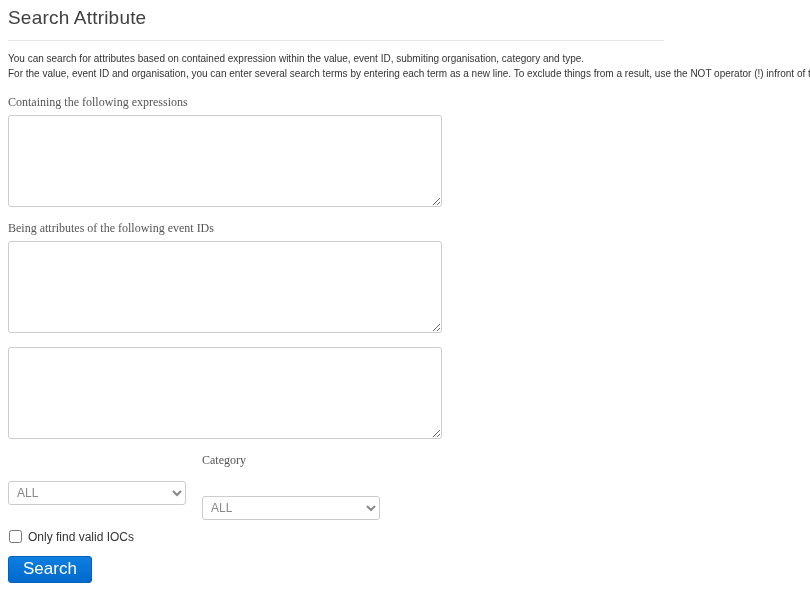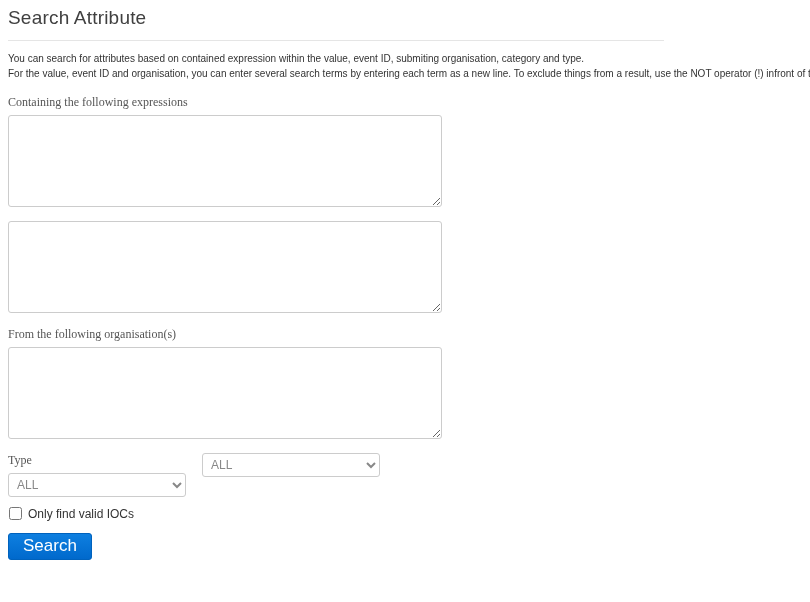--- a/index.html
+++ b/index.html
@@ -86,20 +86,21 @@
     height: 24px;
     box-sizing: border-box;
     border: 1px solid #cccccc;
     border-radius: 3px;
     background: #ffffff;
     font-family: "Liberation Sans", sans-serif;
     font-size: 12px;
     color: #888888;
     padding: 2px 4px;
     outline: none;
+    margin-top: 28px;
   }
   .checkbox-row {
     display: flex;
     margin: 8px 0 12px 0;
   }
   .checkbox-row input[type="checkbox"] {
     margin: 0 6px 0 1px;
     width: 13px;
     height: 13px;
   }
@@ -131,33 +132,33 @@
   <hr class="title-rule">
 
   <div class="intro">
     <div>You can search for attributes based on contained expression within the value, event ID, submiting organisation, category and type.</div>
     <div>For the value, event ID and organisation, you can enter several search terms by entering each term as a new line. To exclude things from a result, use the NOT operator (!) infront of the term.</div>
   </div>
 
   <div class="field-label">Containing the following expressions</div>
   <textarea class="box" placeholder="" style=""></textarea>
 
+  <div class="field-label">Being attributes of the following event IDs</div>
   <textarea class="box" placeholder="" style=""></textarea>
 
-  <div class="field-label">From the following organisation(s)</div>
   <textarea class="box" placeholder="" style=""></textarea>
 
   <div class="selects-row">
     <div class="select-group first">
-      <div class="field-label">Type</div>
       <select class="drop">
         <option>ALL</option>
       </select>
     </div>
     <div class="select-group second">
+      <div class="field-label">Category</div>
       <select class="drop">
         <option>ALL</option>
       </select>
     </div>
   </div>
 
   <div class="checkbox-row">
     <input type="checkbox" style="">
     <span class="checkbox-label">Only find valid IOCs</span>
   </div>

